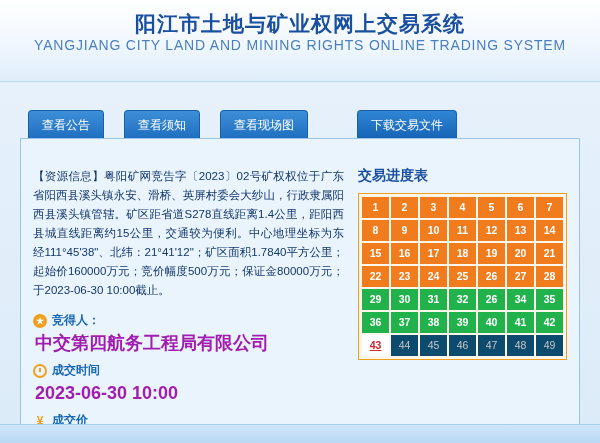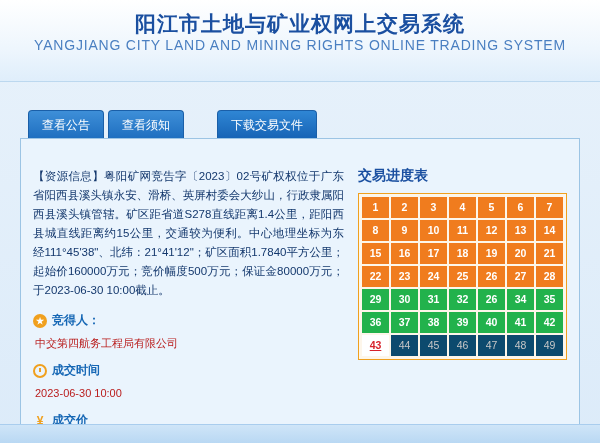--- a/index.html
+++ b/index.html
@@ -43,21 +43,21 @@
     line-height: 14px;
   }
   
   .body-wrap {
     position: relative;
     padding: 28px 20px 0 20px;
   }
   
   .tabs {
     display: flex;
-    gap: 4px;
+    gap: 20px;
     padding-left: 8px;
     position: relative;
     z-index: 2;
   }
   .tab {
     background: linear-gradient(to bottom, #3e8fd8 0%, #1f6fc0 100%);
     color: #ffffff;
     font-size: 12px;
     padding: 7px 13px 6px 13px;
     border-radius: 4px 4px 0 0;
@@ -102,23 +102,23 @@
     align-items: center;
     gap: 5px;
     margin-top: 10px;
   }
   .field-label {
     font-size: 12px;
     color: #1667b5;
     font-weight: bold;
   }
   .field-value {
-    font-size: 11px;
-    color: #b91c1c;
-    font-weight: normal;
+    font-size: 18px;
+    color: #a21caf;
+    font-weight: bold;
     margin: 5px 0 0 2px;
     line-height: 18px;
   }
   .circ-icon {
     display: inline-block;
     width: 14px;
     height: 14px;
     border-radius: 50%;
     background: #f0a01e;
     color: #ffffff;
@@ -214,20 +214,21 @@
   <div class="header">
     <div class="header-title">阳江市土地与矿业权网上交易系统</div>
     <div class="header-sub">YANGJIANG CITY LAND AND MINING RIGHTS ONLINE TRADING SYSTEM</div>
   </div>
 
   <div class="body-wrap">
 
     <div class="tabs">
       <div class="tab">查看公告</div>
       <div class="tab">查看须知</div>
+      <div class="tab">查看现场图</div>
       <div class="tab active">下载交易文件</div>
     </div>
 
     <div class="content">
 
       <div class="left-col">
         <div class="info-text">【资源信息】粤阳矿网竞告字〔2023〕02号矿权权位于广东省阳西县溪头镇永安、滑桥、英屏村委会大纱山，行政隶属阳西县溪头镇管辖。矿区距省道S278直线距离1.4公里，距阳西县城直线距离约15公里，交通较为便利。中心地理坐标为东经111°45'38"、北纬：21°41'12"；矿区面积1.7840平方公里；起始价160000万元；竞价幅度500万元；保证金80000万元；于2023-06-30 10:00截止。</div>
 
         <div class="field-row">
           <span class="circ-icon">★</span>

